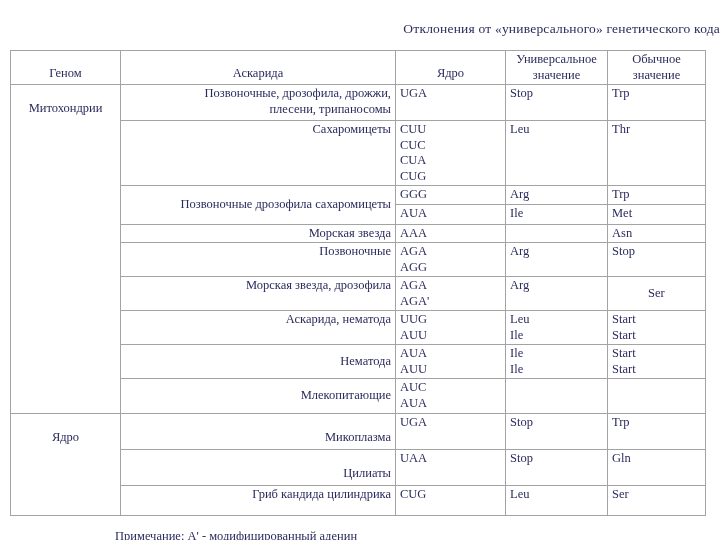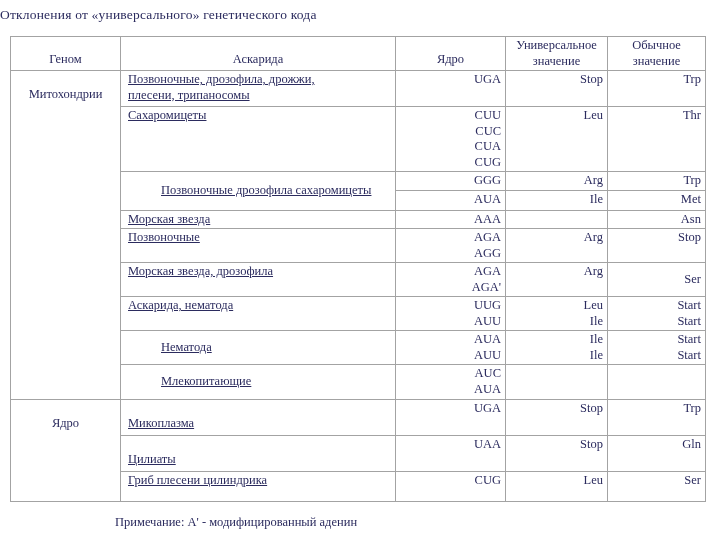--- a/index.html
+++ b/index.html
@@ -2,42 +2,42 @@
 <html><head>
 <meta charset="utf-8">
 <style>
   html,body { margin:0; padding:0; }
   body {
     width:720px; height:540px; background:#ffffff; overflow:hidden;
     font-family:"Liberation Serif","DejaVu Serif",serif;
     color:#2b2b5e;
   }
   .title {
-    text-align:left; font-size:13.5px; font-weight:normal;
-    margin:7px 0 13px 0; letter-spacing:0.2px;
+    text-align:right; font-size:13.5px; font-weight:normal;
+    margin:21px 0 13px 0; letter-spacing:0.2px;
   }
   table {
     border-collapse:collapse; table-layout:fixed;
     margin-left:10px; width:695px;
   }
   col.c-genome { width:110px; }
   col.c-org    { width:275px; }
   col.c-codon  { width:110px; }
   col.c-uni    { width:102px; }
   col.c-usu    { width:98px;  }
   td,th {
     border:1px solid #a3a3a3;
     font-size:12.5px; line-height:15.5px;
     padding:1px 4px; vertical-align:top; font-weight:normal;
     overflow:hidden;
   }
   th { text-align:center; vertical-align:bottom; padding-bottom:3px; }
   th.two { vertical-align:middle; padding-bottom:1px; }
-  .codon,.uni,.usu { text-align:right; white-space:pre-line; }
-  .org { text-align:left; white-space:pre-line; padding-left:7px;text-decoration:underline; }
+  .codon,.uni,.usu { text-align:left; white-space:pre-line; }
+  .org { text-align:right; white-space:pre-line; padding-left:7px; }
   .genome { text-align:center; padding-top:16px; }
   .vmid { vertical-align:middle;padding-left:40px; }
   .vbot { vertical-align:bottom; padding-bottom:4px; }
   tr.rh  { height:33px; }
   tr.r0  { height:36px; }
   tr.r1  { height:64px; }
   tr.r2  { height:18px; }
   tr.r3  { height:20px; }
   tr.r4  { height:16px; }
   tr.r5  { height:32px; }
@@ -153,21 +153,21 @@
       <td class="uni">Stop</td>
       <td class="usu">Trp</td>
     </tr>
     <tr class="r11">
       <td class="org vbot">Цилиаты</td>
       <td class="codon">UAA</td>
       <td class="uni">Stop</td>
       <td class="usu">Gln</td>
     </tr>
     <tr class="r12">
-      <td class="org">Гриб плесени цилиндрика</td>
+      <td class="org">Гриб кандида цилиндрика</td>
       <td class="codon">CUG</td>
       <td class="uni">Leu</td>
       <td class="usu">Ser</td>
     </tr>
   </tbody>
 </table>
 
 <div class="note">Примечание: А' - модифицированный аденин</div>
 
 </body></html>

